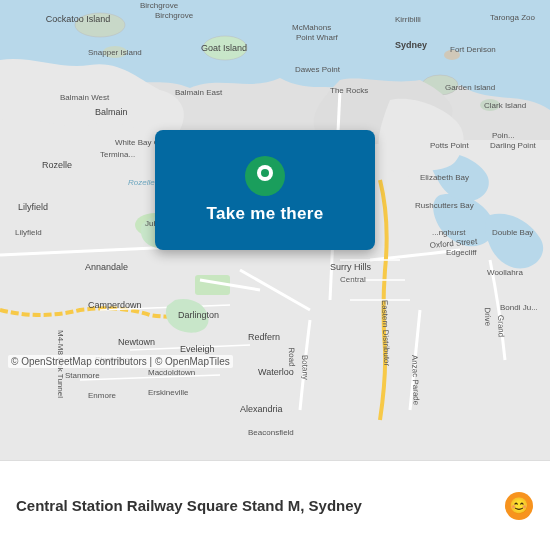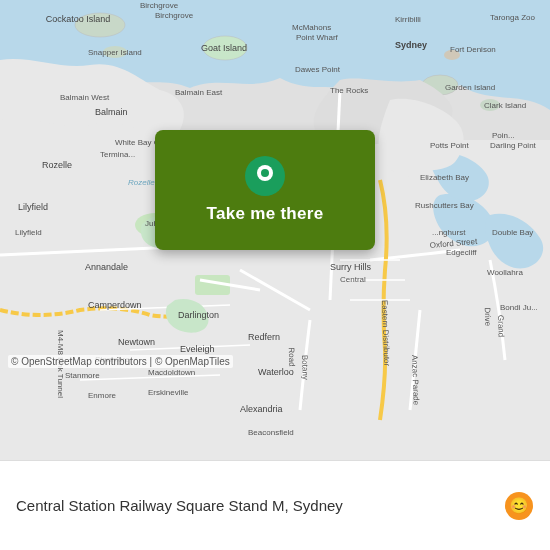--- a/index.html
+++ b/index.html
@@ -25,21 +25,21 @@
       height: 100%;
     }
 
     
     #overlay-card {
       position: absolute;
       top: 130px;
       left: 155px;
       width: 220px;
       height: 120px;
-      background: #4d7c0f;
+      background: #0369a1;
       border-radius: 8px;
       display: flex;
       flex-direction: column;
       align-items: center;
       justify-content: center;
       box-shadow: 0 4px 12px rgba(0,0,0,0.3);
     }
 
     #pin-icon {
       width: 40px;
@@ -69,21 +69,21 @@
       gap: 12px;
     }
 
     #station-info {
       flex: 1;
     }
 
     #station-name {
       font-size: 15px;
       color: #333;
-      font-weight: 400;
+      font-weight: 700;
       line-height: 1.3;
     }
 
     #copyright {
       position: absolute;
       bottom: 92px;
       left: 8px;
       font-size: 10px;
       color: #555;
       background: rgba(255,255,255,0.75);

